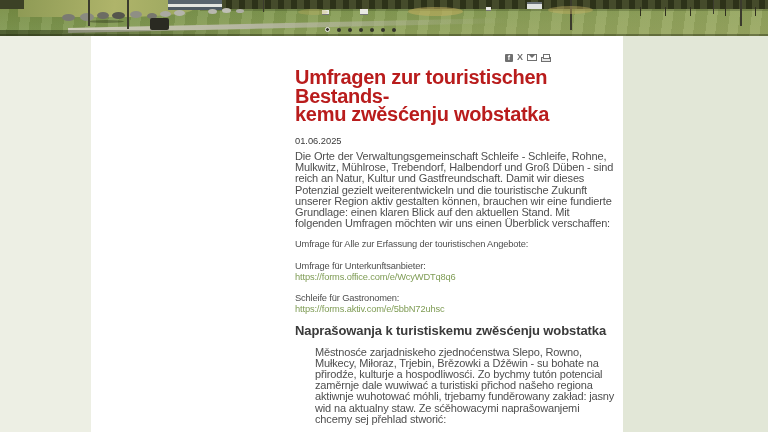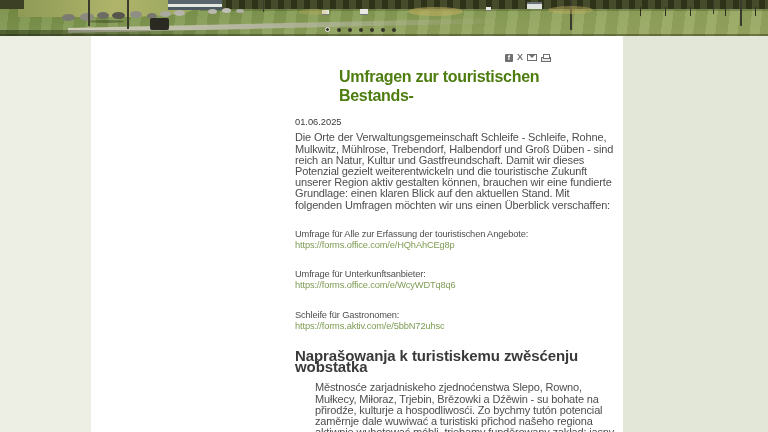--- a/index.html
+++ b/index.html
@@ -47,29 +47,29 @@
   .ic-fb { width:8px; height:8px; background:#6f6f6f; border-radius:1px; color:#fff;
            font-size:7px; font-weight:bold; line-height:8px; text-align:center; }
   .ic-x  { color:#6f6f6f; font-size:9px; font-weight:bold; line-height:9px; }
   .ic-mail { width:10px; height:7px; border:1px solid #707070; position:relative; background:#fff; }
   .ic-mail::before { content:""; position:absolute; top:-1px; left:0; width:0; height:0;
            border-left:4px solid transparent; border-right:4px solid transparent; border-top:4px solid #707070; }
   .ic-print { width:10px; height:5px; border:1px solid #707070; position:relative; background:#e8e8e8; margin-top:3px; }
   .ic-print::before { content:""; position:absolute; top:-4px; left:1px; width:5px; height:3px;
            background:#fff; border:1px solid #707070; }
 
-  h1 { color:#4d7c0f; font-size:16px; line-height:18.6px; font-weight:bold; letter-spacing:-0.3px;margin-left:44px; }
+  h1 { color:#b91c1c; font-size:20px; line-height:18.6px; font-weight:bold; letter-spacing:-0.3px; }
   h1 .tl { display:block; }
 
   .date { margin-top:12px; font-size:9.3px; line-height:11.2px; font-weight:normal; color:#3a3a3a; }
   .para { margin-top:4px; font-size:11px; line-height:11.2px; color:#4e4e4e; letter-spacing:-0.15px; }
-  .survey { margin-top:18px; font-size:9.3px; line-height:11.2px; letter-spacing:-0.15px; }
+  .survey { margin-top:10px; font-size:9.3px; line-height:11.2px; letter-spacing:-0.15px; }
   .survey .lbl { color:#4e4e4e; }
   .survey a { color:#7f9c55; text-decoration:none; cursor:pointer; display:block; }
-  .subhead { margin-top:18px; font-size:15px; line-height:11.2px; font-weight:bold; color:#3a3a3a; letter-spacing:-0.1px; }
+  .subhead { margin-top:10px; font-size:13px; line-height:11.2px; font-weight:bold; color:#3a3a3a; letter-spacing:-0.1px; }
   .para2 { margin-top:10px;margin-left:20px; }
 </style>
 </head>
 <body>
 
 <div class="viewport">
 
   <div class="banner">
     <div class="mowlines"></div>
     <div class="hill"></div>
@@ -143,29 +143,29 @@
       <span class="btn">
         <span class="ic-mail"></span>
       </span>
       <span class="btn">
         <span class="ic-print"></span>
       </span>
     </div>
 
     <h1>
       <span class="tl">Umfragen zur touristischen Bestands-</span>
+      <span class="tl">kemu zwěsćenju wobstatka</span>
     </h1>
 
     <div class="date">01.06.2025</div>
 
     <p class="para">Die Orte der Verwaltungsgemeinschaft Schleife - Schleife, Rohne, Mulk­witz, Mühlrose, Trebendorf, Halbendorf und Groß Düben - sind reich an Natur, Kultur und Gastfreundschaft. Damit wir dieses Potenzial gezielt wei­terentwickeln und die touristische Zukunft unserer Region aktiv gestalten können, brauchen wir eine fundierte Grundlage: einen klaren Blick auf den aktuellen Stand. Mit folgenden Umfragen möchten wir uns einen Überblick verschaffen:</p>
 
     <div class="survey">
       <div class="lbl">Umfrage für Alle zur Erfassung der touristischen Angebote:</div>
-      <a>https://forms.office.com/e/HQhAhCEg8p</a>
     </div>
     <div class="survey">
       <div class="lbl">Umfrage für Unterkunftsanbieter:</div>
       <a>https://forms.office.com/e/WcyWDTq8q6</a>
     </div>
     <div class="survey">
       <div class="lbl">Schleife für Gastronomen:</div>
       <a>https://forms.aktiv.com/e/5bbN72uhsc</a>
     </div>
 

